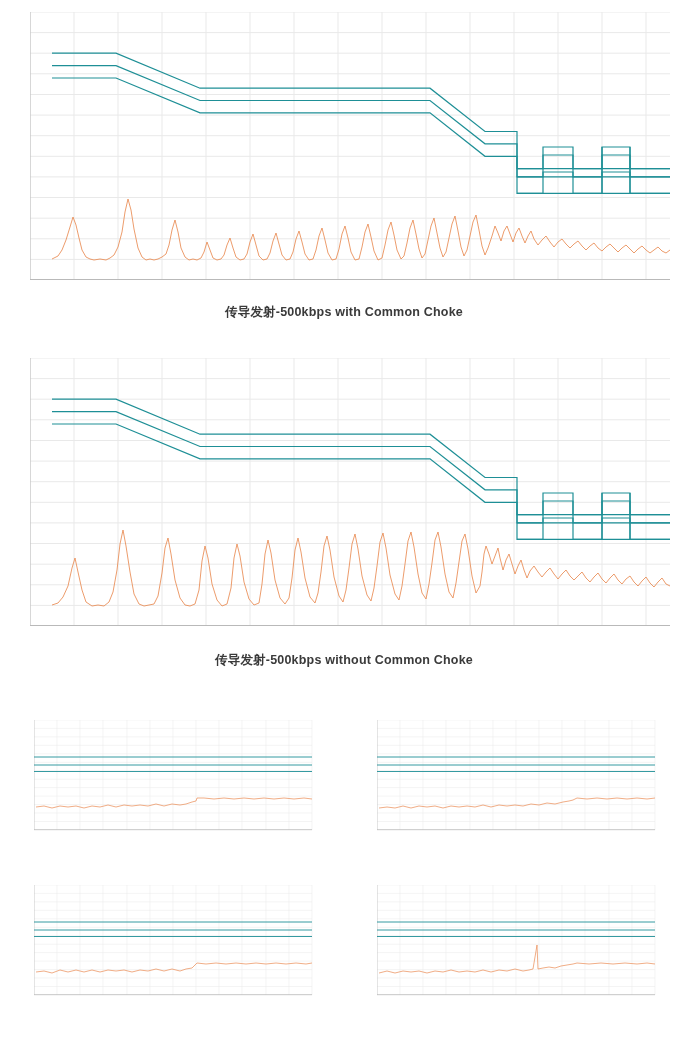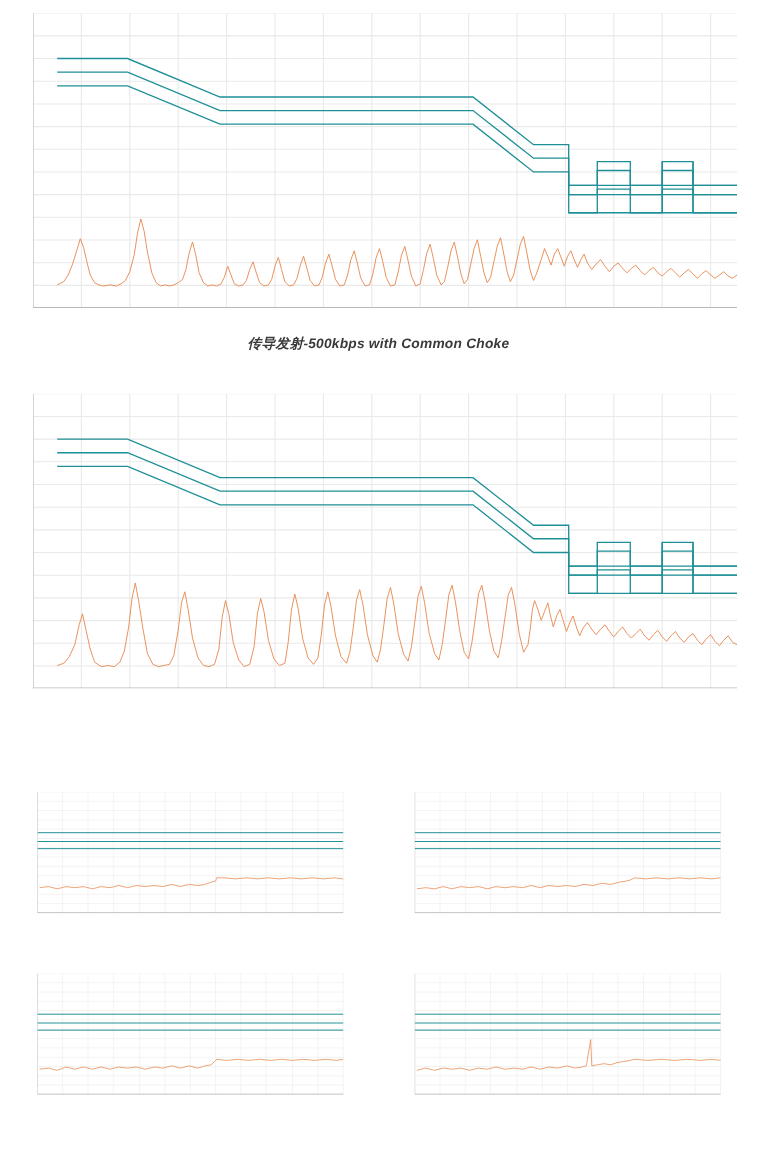--- a/index.html
+++ b/index.html
@@ -29,21 +29,21 @@
     column-gap:14px;row-gap:10px;
     padding:0 8px;box-sizing:border-box;
   }
   .small-chart{position:relative;}
 </style>
 </head>
 <body>
 
 <div class="page">
 
-  <div class="big-chart" style="position:absolute;left:0;top:0;width:688px;height:330px;font-style:italic;">
+  <div class="big-chart" style="position:absolute;left:0;top:0;width:688px;height:330px;">
     <div class="plot" style="left:30px;top:12px;width:640px;height:268px;">
       <svg width="640" height="268" viewBox="0 0 640 268">
 
         <g stroke="#e9e9e9" stroke-width="1">
           <line x1="0" y1="0" x2="640" y2="0"></line>
           <line x1="0" y1="20.6" x2="640" y2="20.6"></line>
           <line x1="0" y1="41.2" x2="640" y2="41.2"></line>
           <line x1="0" y1="61.8" x2="640" y2="61.8"></line>
           <line x1="0" y1="82.5" x2="640" y2="82.5"></line>
           <line x1="0" y1="103.1" x2="640" y2="103.1"></line>
@@ -153,20 +153,21 @@
         </g>
 
         <g fill="none" stroke="#e98a52" stroke-width="0.85">
           <path d="M22,247 L28,245 L33,239 L38,228 L42,210 L45,200 L48,214 L52,232 L56,244 L62,248 L68,247 L74,248 L79,244 L83,234 L87,212 L90,186 L93,172 L96,188 L100,214 L104,236 L109,246 L114,248 L119,247 L124,246 L128,238 L132,215 L135,190 L138,180 L141,196 L145,222 L150,240 L155,247 L160,248 L165,246 L169,232 L172,203 L175,188 L178,200 L182,226 L187,242 L192,248 L197,246 L201,230 L204,200 L207,186 L210,198 L214,224 L219,241 L224,247 L229,245 L232,226 L235,196 L238,182 L241,195 L245,222 L250,240 L255,246 L259,240 L262,220 L265,192 L268,180 L271,194 L275,220 L280,239 L285,245 L288,235 L291,214 L294,188 L297,178 L300,192 L304,219 L309,238 L313,244 L316,232 L319,210 L322,186 L325,176 L328,191 L332,218 L337,237 L341,243 L344,230 L347,208 L350,184 L353,175 L356,190 L360,217 L365,236 L369,242 L372,228 L375,206 L378,183 L381,174 L384,189 L388,216 L392,235 L396,241 L399,226 L402,205 L405,182 L408,174 L411,189 L415,216 L419,234 L423,240 L426,225 L429,204 L432,183 L435,176 L438,191 L442,218 L446,235 L450,228 L452,214 L454,196 L456,188"></path>
           <path d="M456,188 L459,196 L462,206 L465,198 L468,190 L470,200 L473,212 L476,202 L479,196 L482,206 L485,216 L488,208 L491,202 L494,212 L497,220 L500,213 L504,208 L508,214 L512,219 L516,214 L520,210 L524,216 L528,221 L532,216 L536,212 L540,218 L544,222 L548,218 L552,214 L556,220 L560,224 L564,219 L568,215 L572,221 L576,225 L580,220 L584,216 L588,222 L592,226 L596,221 L600,218 L604,224 L608,228 L612,223 L616,219 L620,225 L624,229 L628,224 L632,220 L636,226 L640,228"></path>
         </g>
       </svg>
 
     </div>
 
+    <div class="caption" style="position:absolute;left:0;right:0;top:304px;">传导发射-500kbps without Common Choke</div>
   </div>
 
   <div class="small-grid" style="top:714px;height:320px;">
 
     <div class="small-chart">
       <div class="plot" style="left:26px;top:6px;right:16px;bottom:16px;">
         <svg width="278" height="110" viewBox="0 0 278 110" preserveAspectRatio="none">
           <g stroke="#ececec" stroke-width="0.6">
             <line x1="0" y1="0" x2="278" y2="0"></line>
               <line x1="0" y1="8.4" x2="278" y2="8.4"></line>

